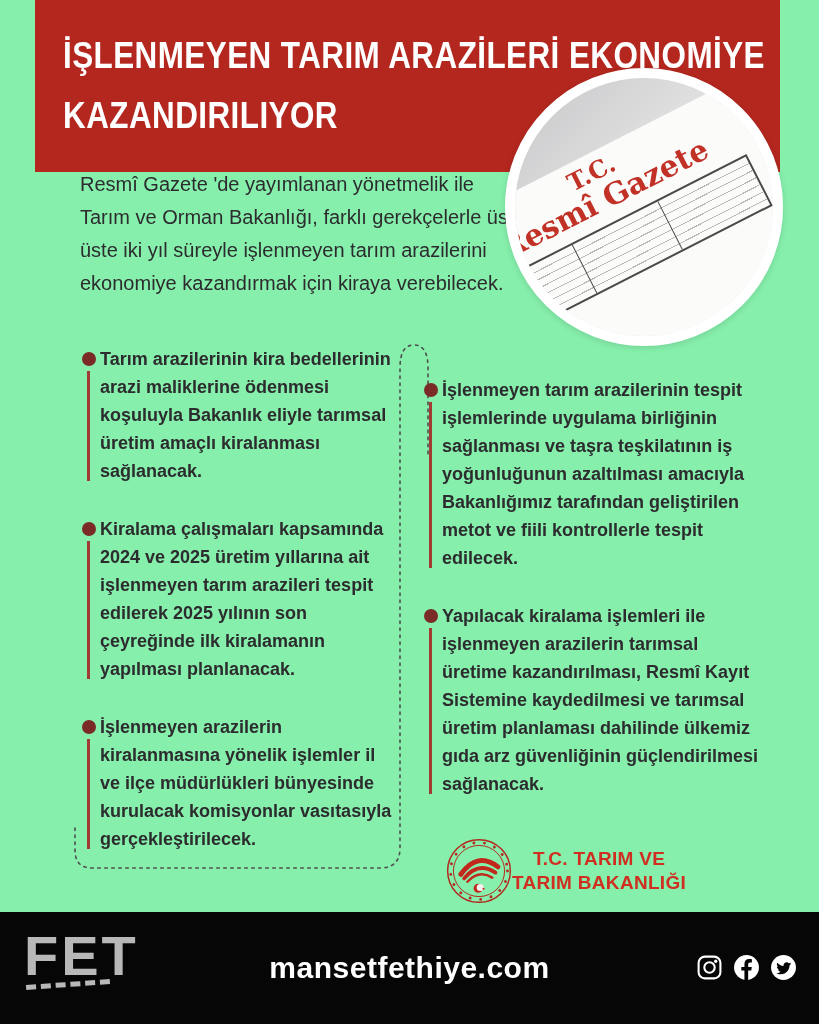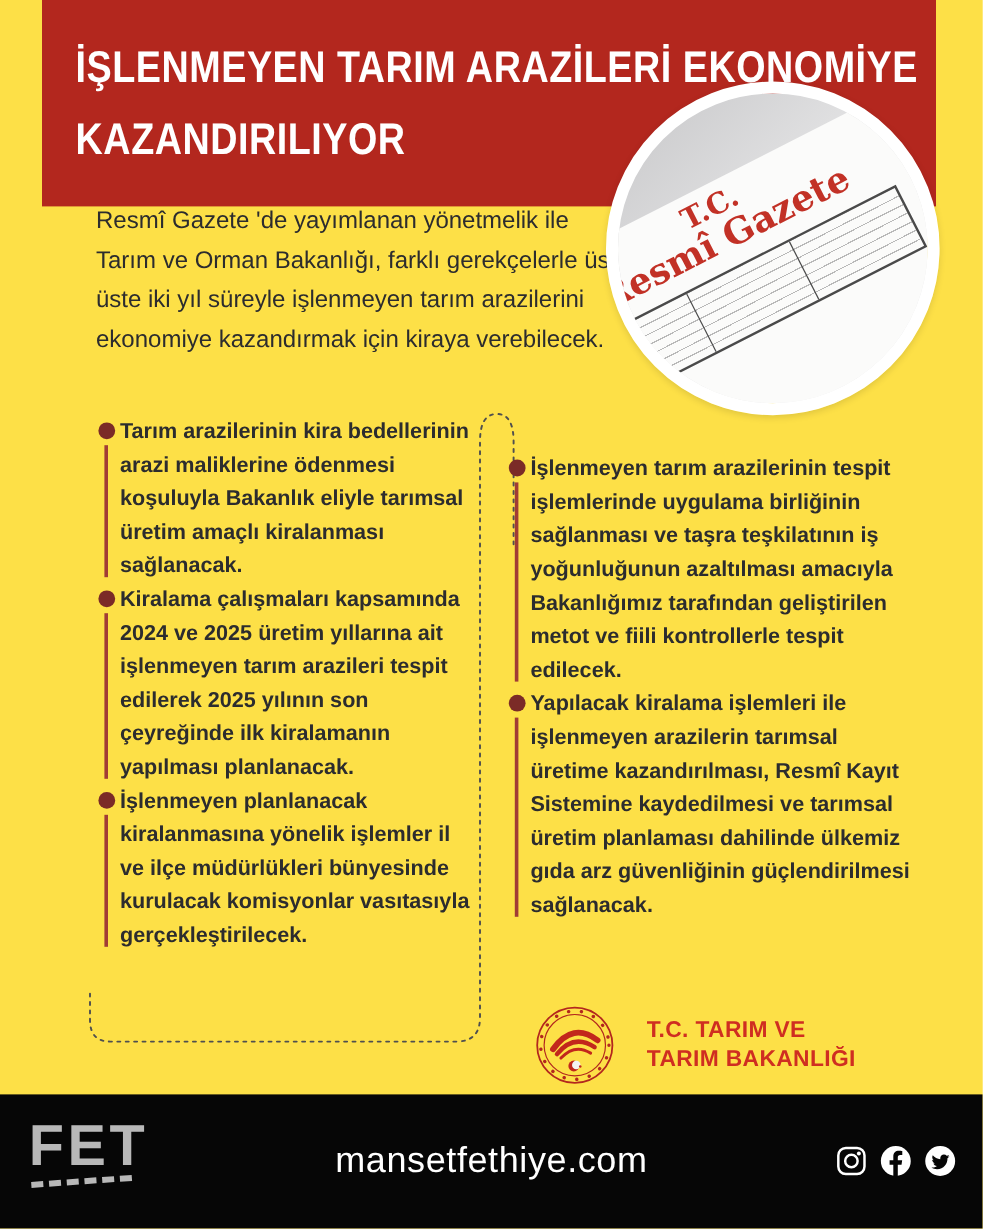--- a/index.html
+++ b/index.html
@@ -1,18 +1,18 @@
 <!DOCTYPE html>
 <html><head>
 <meta charset="utf-8">
 <style>
   * { margin:0; padding:0; box-sizing:border-box; }
   html,body { width:819px; height:1024px; }
   body { font-family:"Liberation Sans", sans-serif; }
-  #canvas { position:relative; width:819px; height:1024px; background:#fde047; overflow:hidden; }
+  #canvas { position:relative; width:819px; height:1024px; background:#86efac; overflow:hidden; }
 
   
   .header-block { position:absolute; left:35px; top:0; width:745px; height:172px; background:#b3271e; }
   .header-title { position:absolute; left:28px; top:26px; color:#ffffff; font-weight:bold;
                   font-size:37px; line-height:60px; letter-spacing:0.5px;
                   transform:scaleX(0.85); transform-origin:left top; white-space:nowrap; }
 
   
   .news-circle { position:absolute; left:505px; top:68px; width:278px; height:278px;
                  border-radius:50%; border:10px solid #ffffff; overflow:hidden; z-index:5;
@@ -27,44 +27,44 @@
               background:
                 linear-gradient(#4a4a4a,#4a4a4a) 33% 0/1px 100% no-repeat,
                 linear-gradient(#4a4a4a,#4a4a4a) 66% 0/1px 100% no-repeat,
                 repeating-linear-gradient(#fbfbfa 0 7px, #b9b9b9 7px 8px); }
 
   
   .intro { position:absolute; left:80px; top:168px; width:438px;
            font-size:20px; line-height:33px; font-weight:400; color:#2c2c2e; }
 
   
-  .col { position:absolute; display:flex; flex-direction:column; }
+  .col { position:absolute; display:flex; flex-direction:column; gap:30px; }
   .col-left  { left:82px;  top:345px; width:318px; }
   .col-right { left:424px; top:376px; width:336px; }
   .bullet { position:relative; padding-left:18px; font-size:18px; line-height:28px;
             font-weight:600; color:#2c2c2e; }
   .bullet .dot { position:absolute; left:0; top:7px; width:14px; height:14px;
                  border-radius:50%; background:#7b2b27; }
   .bullet .bar { position:absolute; left:5px; top:26px; bottom:4px; width:3px; background:#a13c35; }
 
   
   .connector { position:absolute; left:0; top:0; width:819px; height:1024px; pointer-events:none; }
 
   
-  .ministry { position:absolute; left:446px; top:838px; display:flex; align-items:center; gap:27px; }
+  .ministry { position:absolute; left:446px; top:838px; display:flex; align-items:center; gap:0;text-align:center; }
   .ministry-text { color:#cf2e21; font-weight:bold; font-size:19px; line-height:24px; letter-spacing:0.3px; }
 
   
   .footer { position:absolute; left:0; top:912px; width:819px; height:112px; background:#060606;
             display:flex; align-items:center; }
   .fet { position:absolute; left:24px; top:22px; color:#b8b8b8; }
-  .fet-text { font-size:48px; font-weight:bold; letter-spacing:3px; line-height:44px; }
+  .fet-text { font-size:56px; font-weight:bold; letter-spacing:3px; line-height:44px; }
   .fet-dashes { width:84px; border-top:5px dashed #b8b8b8; transform:rotate(-4deg); margin:4px 0 0 2px; }
   .site { position:absolute; left:0; width:819px; text-align:center; color:#ffffff;
-          font-weight:normal; font-size:30px; letter-spacing:0.5px; }
+          font-weight:bold; font-size:30px; letter-spacing:0.5px; }
   .socials { position:absolute; right:22px; top:42px; display:flex; gap:10px; align-items:center; }
 </style>
 </head>
 <body>
 
 <div id="canvas">
 
   <div class="header-block">
     <div class="header-title">
       <div>İŞLENMEYEN TARIM ARAZİLERİ EKONOMİYE</div>
@@ -95,21 +95,21 @@
       <span>Tarım arazilerinin kira bedellerinin arazi maliklerine ödenmesi koşuluyla Bakanlık eliyle tarımsal üretim amaçlı kiralanması sağlanacak.</span>
     </div>
     <div class="bullet">
       <span class="dot"></span>
       <span class="bar"></span>
       <span>Kiralama çalışmaları kapsamında 2024 ve 2025 üretim yıllarına ait işlenmeyen tarım arazileri tespit edilerek 2025 yılının son çeyreğinde ilk kiralamanın yapılması planlanacak.</span>
     </div>
     <div class="bullet">
       <span class="dot"></span>
       <span class="bar"></span>
-      <span>İşlenmeyen planlanacak kiralanmasına yönelik işlemler il ve ilçe müdürlükleri bünyesinde kurulacak komisyonlar vasıtasıyla gerçekleştirilecek.</span>
+      <span>İşlenmeyen arazilerin kiralanmasına yönelik işlemler il ve ilçe müdürlükleri bünyesinde kurulacak komisyonlar vasıtasıyla gerçekleştirilecek.</span>
     </div>
   </div>
 
   <div class="col col-right">
     <div class="bullet">
       <span class="dot"></span>
       <span class="bar"></span>
       <span>İşlenmeyen tarım arazilerinin tespit işlemlerinde uygulama birliğinin sağlanması ve taşra teşkilatının iş yoğunluğunun azaltılması amacıyla Bakanlığımız tarafından geliştirilen metot ve fiili kontrollerle tespit edilecek.</span>
     </div>
     <div class="bullet">

